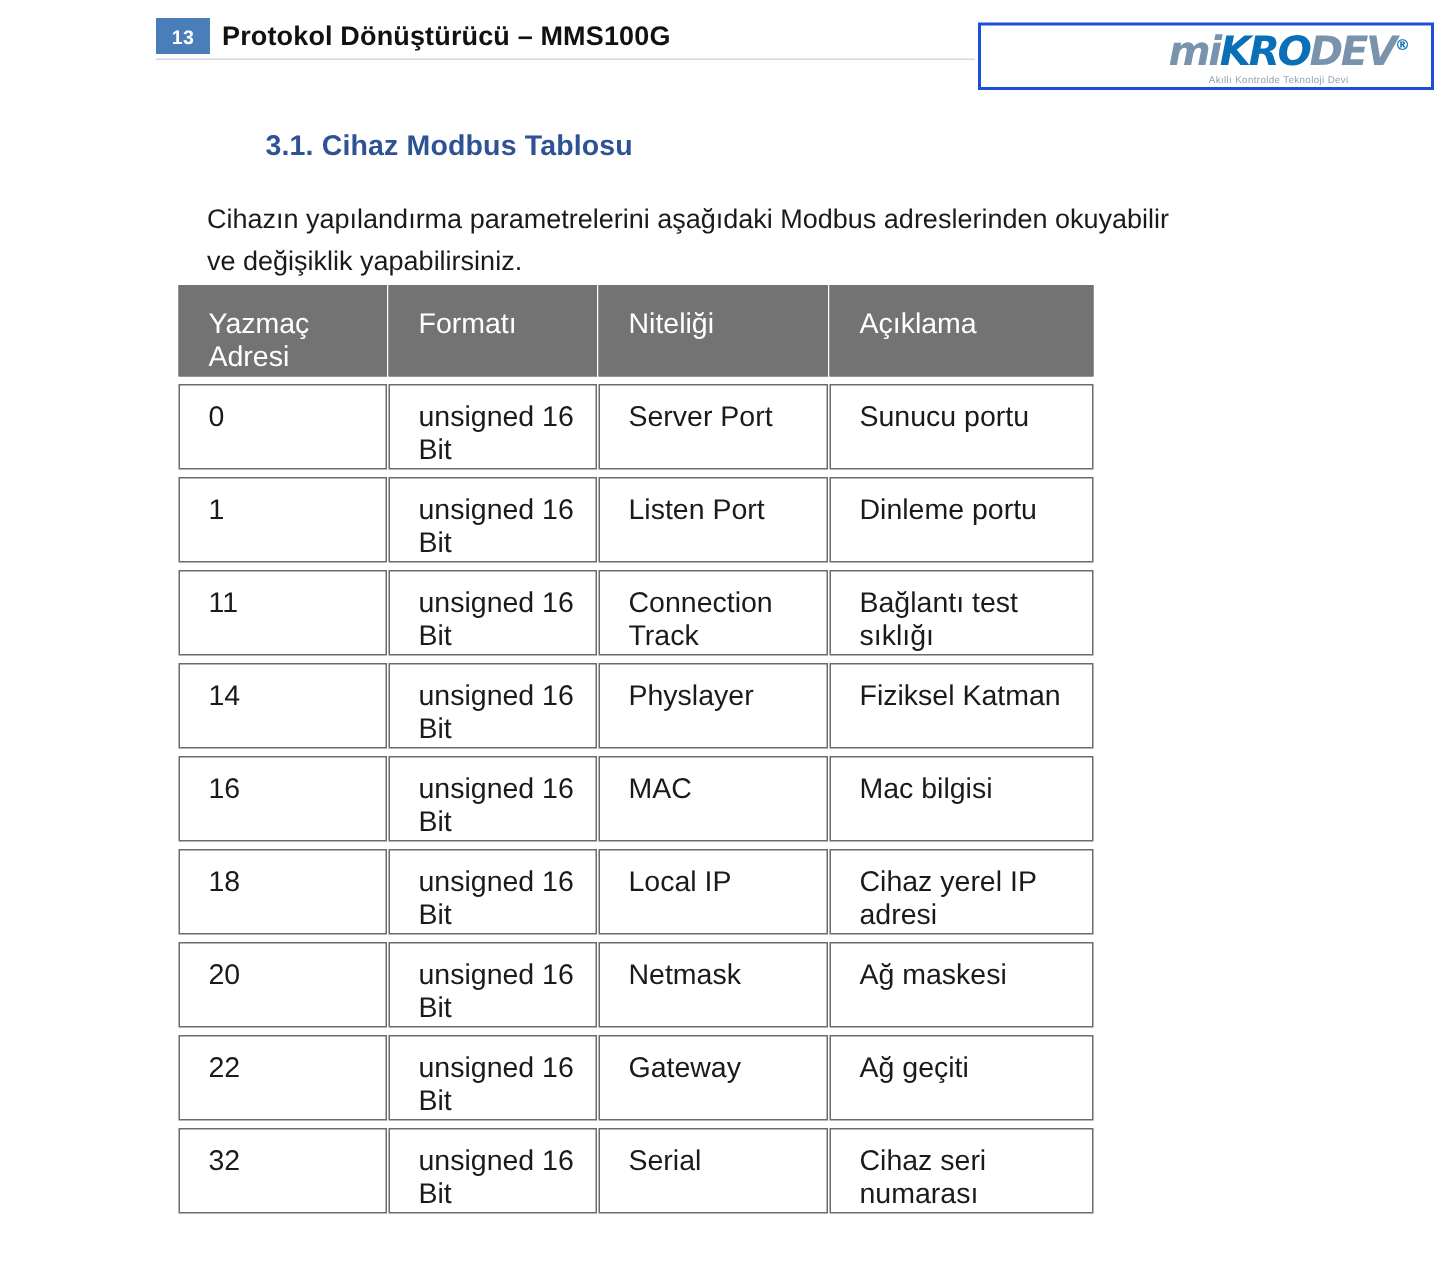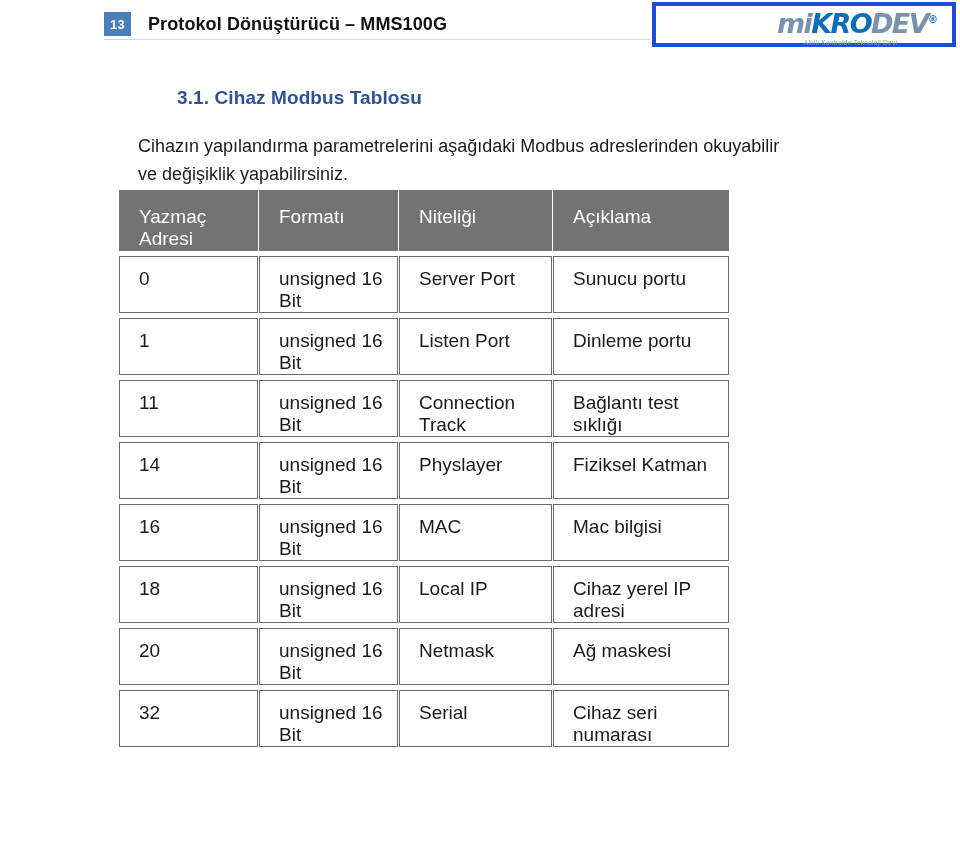--- a/index.html
+++ b/index.html
@@ -22,21 +22,21 @@
     top: 0;
     left: 0;
     width: 960px;
     height: 56px;
   }
 
   .page-badge {
     position: absolute;
     left: 104px;
     top: 12px;
-    width: 27px;
+    width: 36px;
     height: 24px;
     background: #4a7ebb;
     color: #ffffff;
     font-size: 13px;
     font-weight: bold;
     display: flex;
     align-items: center;
     justify-content: center;
     letter-spacing: 0.2px;
   }
@@ -61,24 +61,24 @@
     top: 39px;
     width: 546px;
     height: 1px;
     background: #cfd8e4;
   }
 
   
   .logo-box {
     position: absolute;
     left: 652px;
-    top: 2px;
+    top: 15px;
     width: 304px;
     height: 45px;
-    border: 4px solid #1d4ed8;
+    border: 2px solid #1d4ed8;
     background: #ffffff;
     box-sizing: border-box;
     padding-left: 6px;
   }
   .logo-inner {
     position: absolute;
     right: 14px;
     top: 4px;
     text-align: right;
     line-height: 1;
@@ -258,20 +258,26 @@
           <td>Local IP</td>
           <td>Cihaz yerel IP adresi</td>
         </tr>
         <tr>
           <td>20</td>
           <td>unsigned 16 Bit</td>
           <td>Netmask</td>
           <td>Ağ maskesi</td>
         </tr>
         <tr>
+          <td>22</td>
+          <td>unsigned 16 Bit</td>
+          <td>Gateway</td>
+          <td>Ağ geçiti</td>
+        </tr>
+        <tr>
           <td>32</td>
           <td>unsigned 16 Bit</td>
           <td>Serial</td>
           <td>Cihaz seri numarası</td>
         </tr>
       </tbody>
   </table>
 
 </div>
 

